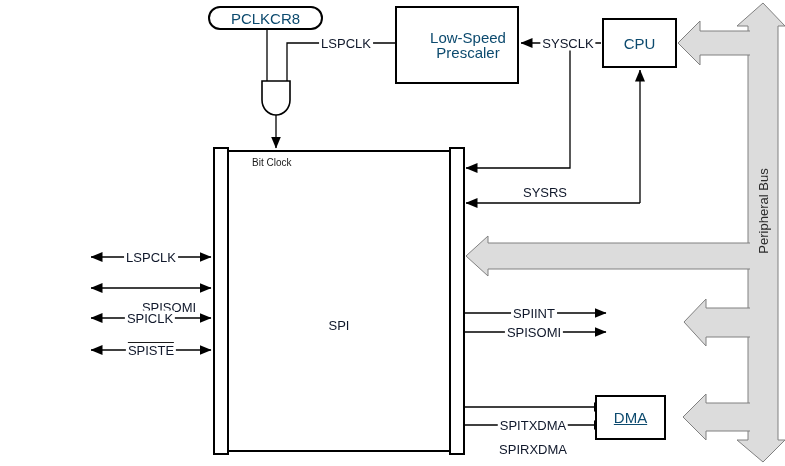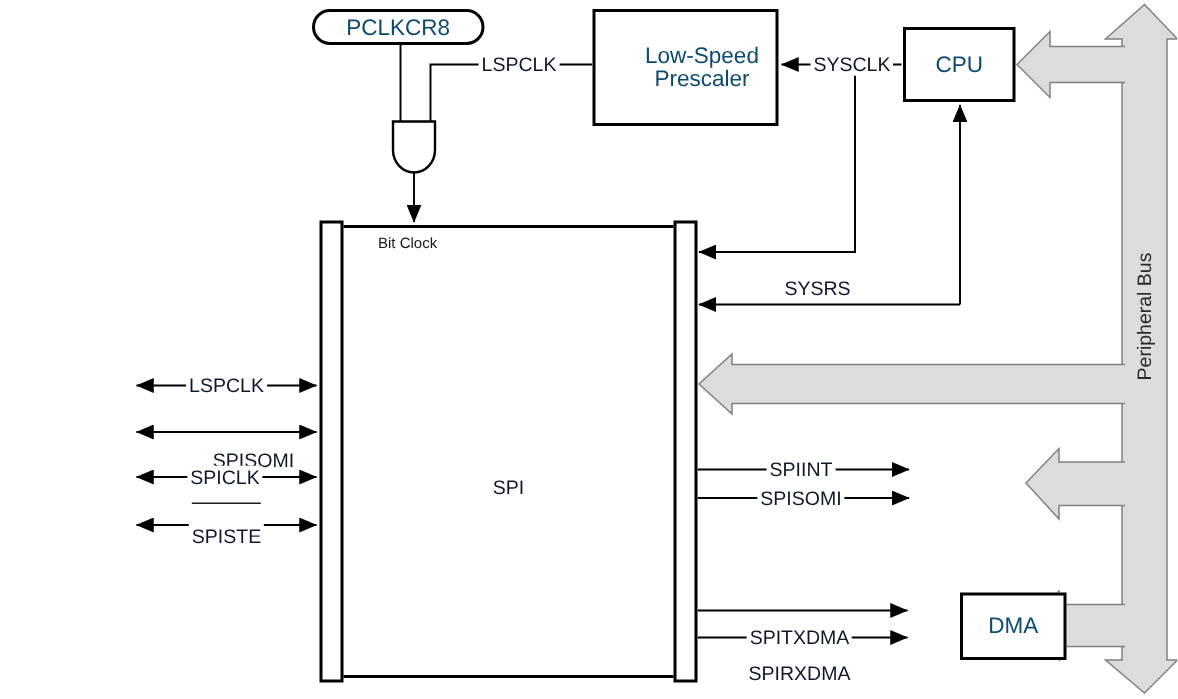--- a/index.html
+++ b/index.html
@@ -21,21 +21,21 @@
     position:absolute;transform:translate(-50%,-50%);
     background:#ffffff;padding:0 2px;font-size:13px;line-height:15px;
     white-space:nowrap;color:#0f172a;
   }
   .lbl.nobg{background:transparent;}
   .inner-lbl{position:absolute;font-size:10px;line-height:15px;white-space:nowrap;color:#1a1a1a;}
   .vlbl{
     position:absolute;transform:translate(-50%,-50%) rotate(-90deg);
     font-size:13px;line-height:15px;white-space:nowrap;color:#2b2b2b;background:transparent;
   }
-  .ovl{display:inline-block;border-top:1.4px solid #1a1a1a;padding-top:15px;line-height:13px;}
+  .ovl{display:inline-block;border-top:1.4px solid #1a1a1a;padding-top:1px;line-height:13px;}
 </style>
 </head>
 <body>
 
 <div class="canvas">
 
   <svg width="785" height="466" viewBox="0 0 785 466">
     <defs>
       <marker id="ah" viewBox="0 0 12 10" refX="11.5" refY="5" markerWidth="12" markerHeight="10" markerUnits="userSpaceOnUse" orient="auto-start-reverse">
         <path d="M0,0 L12,5 L0,10 Z" fill="#000000"></path>
@@ -80,21 +80,21 @@
   <div class="box" style="left:602px;top:18px;width:75px;height:50px;">CPU</div>
 
   <div class="box" style="left:216px;top:150px;width:246px;height:302px;"></div>
   <div class="col" style="left:213px;top:147px;width:16px;height:308px;"></div>
   <div class="col" style="left:449px;top:147px;width:16px;height:308px;"></div>
   <div class="inner-lbl" style="left:252px;top:155px;">Bit Clock</div>
   <div class="lbl nobg" style="left:339px;top:302px;margin-top:23px;">SPI</div>
 
 
 
-  <div class="box" style="left:640px;top:395px;width:71px;height:45px;">DMA</div>
+  <div class="box" style="left:595px;top:395px;width:71px;height:45px;text-decoration:underline;">DMA</div>
 
   <div class="lbl" style="left:346px;top:43px;">LSPCLK</div>
   <div class="lbl" style="left:568px;top:43px;">SYSCLK</div>
   <div class="lbl nobg" style="left:545px;top:192px;">SYSRS</div>
 
   <div class="lbl" style="left:151px;top:257px;">LSPCLK</div>
   <div class="lbl" style="left:169px;top:288px;margin-top:19px;">SPISOMI</div>
   <div class="lbl" style="left:150px;top:318px;">SPICLK</div>
   <div class="lbl" style="left:151px;top:350px;">
     <span class="ovl">SPISTE</span>

